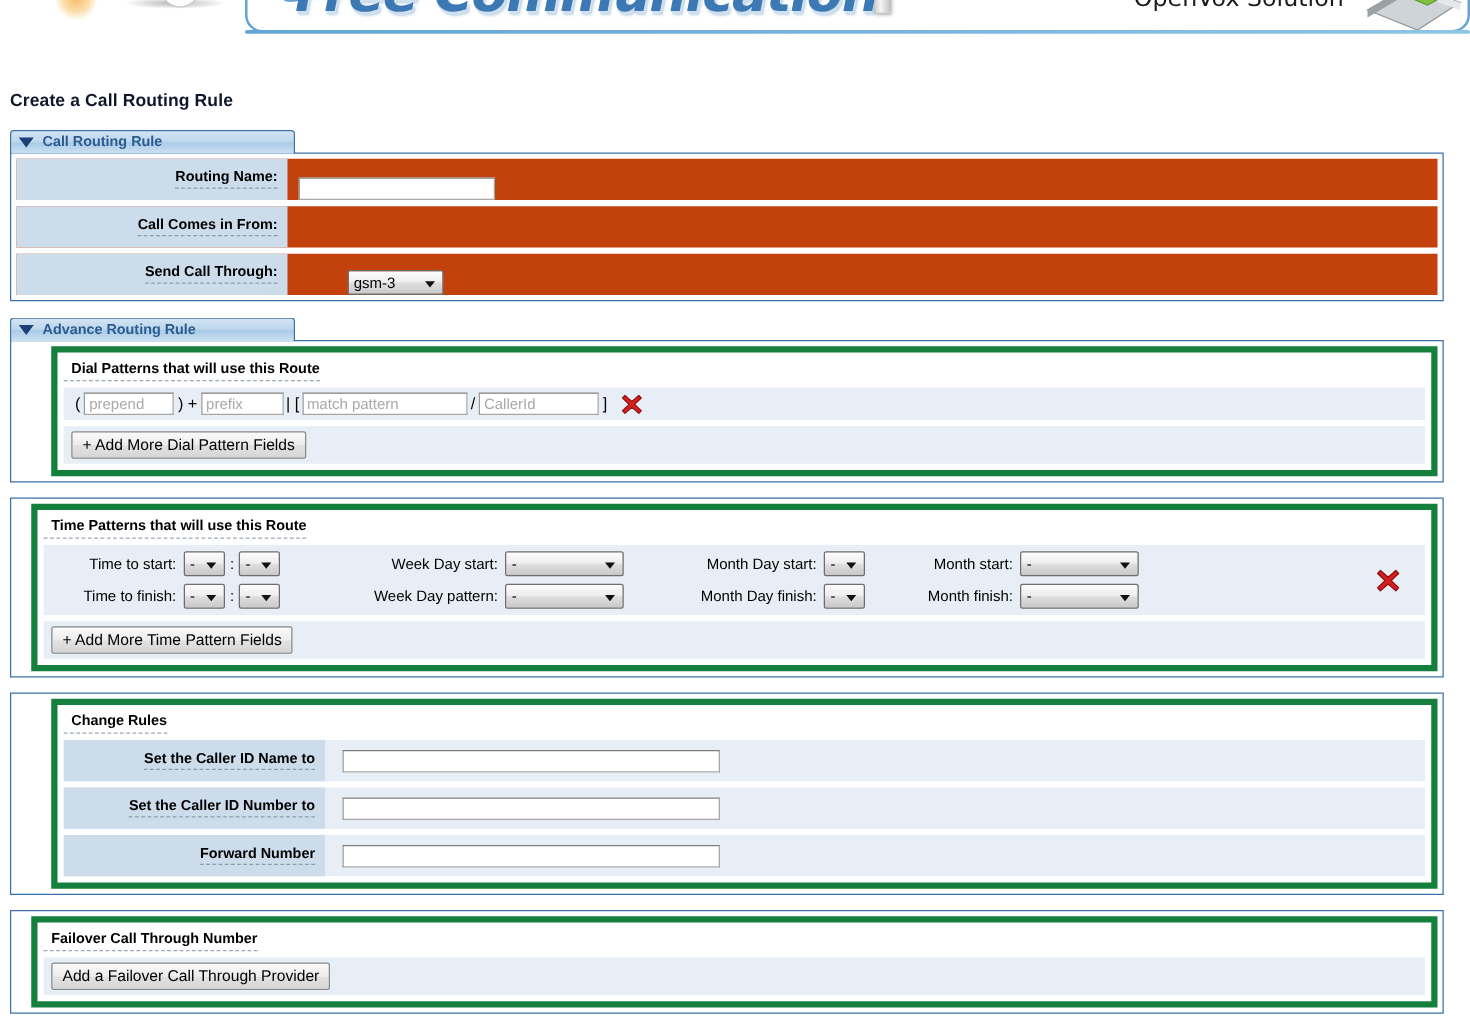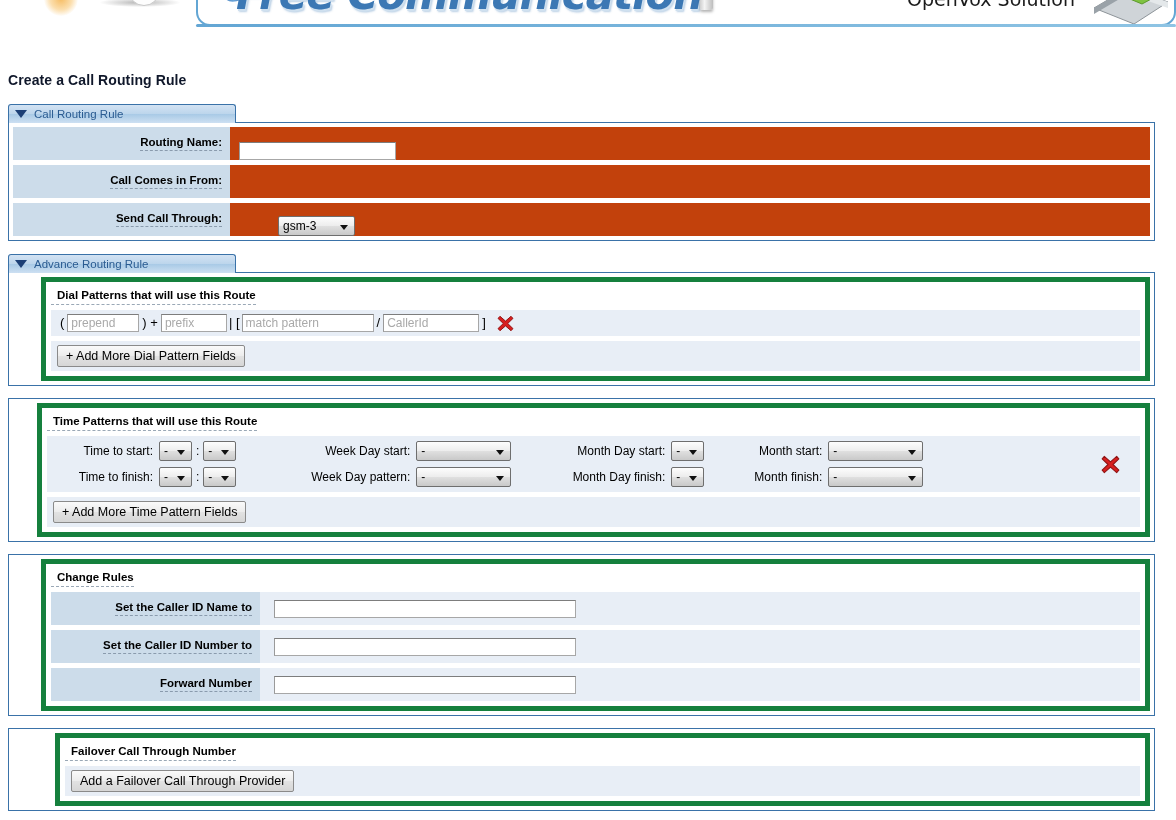--- a/index.html
+++ b/index.html
@@ -137,21 +137,21 @@
   }
   .panel-caret {
     width: 0; height: 0;
     border-left: 6px solid transparent;
     border-right: 6px solid transparent;
     border-top: 8px solid #1b3f76;
     margin-right: 7px;
   }
   .panel-header-label {
     font-size: 11.5px;
-    font-weight: normal;
+    font-weight: bold;
     color: #2a5b91;
     white-space: nowrap;
   }
   .panel-body {
     margin-left: 8px;
     margin-right: 21px;
     border: 1px solid #3a72a8;
     background: #ffffff;
     position: relative;
     top: -1px;
@@ -470,21 +470,21 @@
 
       <div class="inner-strip strip-button">
         <button class="btn">+ Add More Dial Pattern Fields</button>
       </div>
     </div>
   </div>
 
   <div class="spacer-12"></div>
 
   <div class="panel-body" style="margin-top:0;">
-    <div class="inner-box" style="margin-left:24px;">
+    <div class="inner-box" style="margin-left:12px;">
       <div class="inner-title">Time Patterns that will use this Route</div>
 
       <div class="inner-strip strip-time">
         <div class="time-grid">
 
           <div class="time-col">
             <div class="time-line">
               <span class="time-label lbl-time">Time to start:</span>
               <span class="sel-wrap">
                 <select class="sel sel-small">
@@ -614,21 +614,21 @@
         <div class="chg-field">
           <input class="txt txt-change" type="text" value="" style="">
         </div>
       </div>
     </div>
   </div>
 
   <div class="spacer-12"></div>
 
   <div class="panel-body" style="margin-top:0;">
-    <div class="inner-box" style="margin-left:42px;">
+    <div class="inner-box" style="margin-left:12px;">
       <div class="inner-title">Failover Call Through Number</div>
       <div class="inner-strip strip-button">
         <button class="btn">Add a Failover Call Through Provider</button>
       </div>
     </div>
   </div>
 </div>
 
 <div class="bottom-bar">
   <button class="btn btn-save">Save</button>

